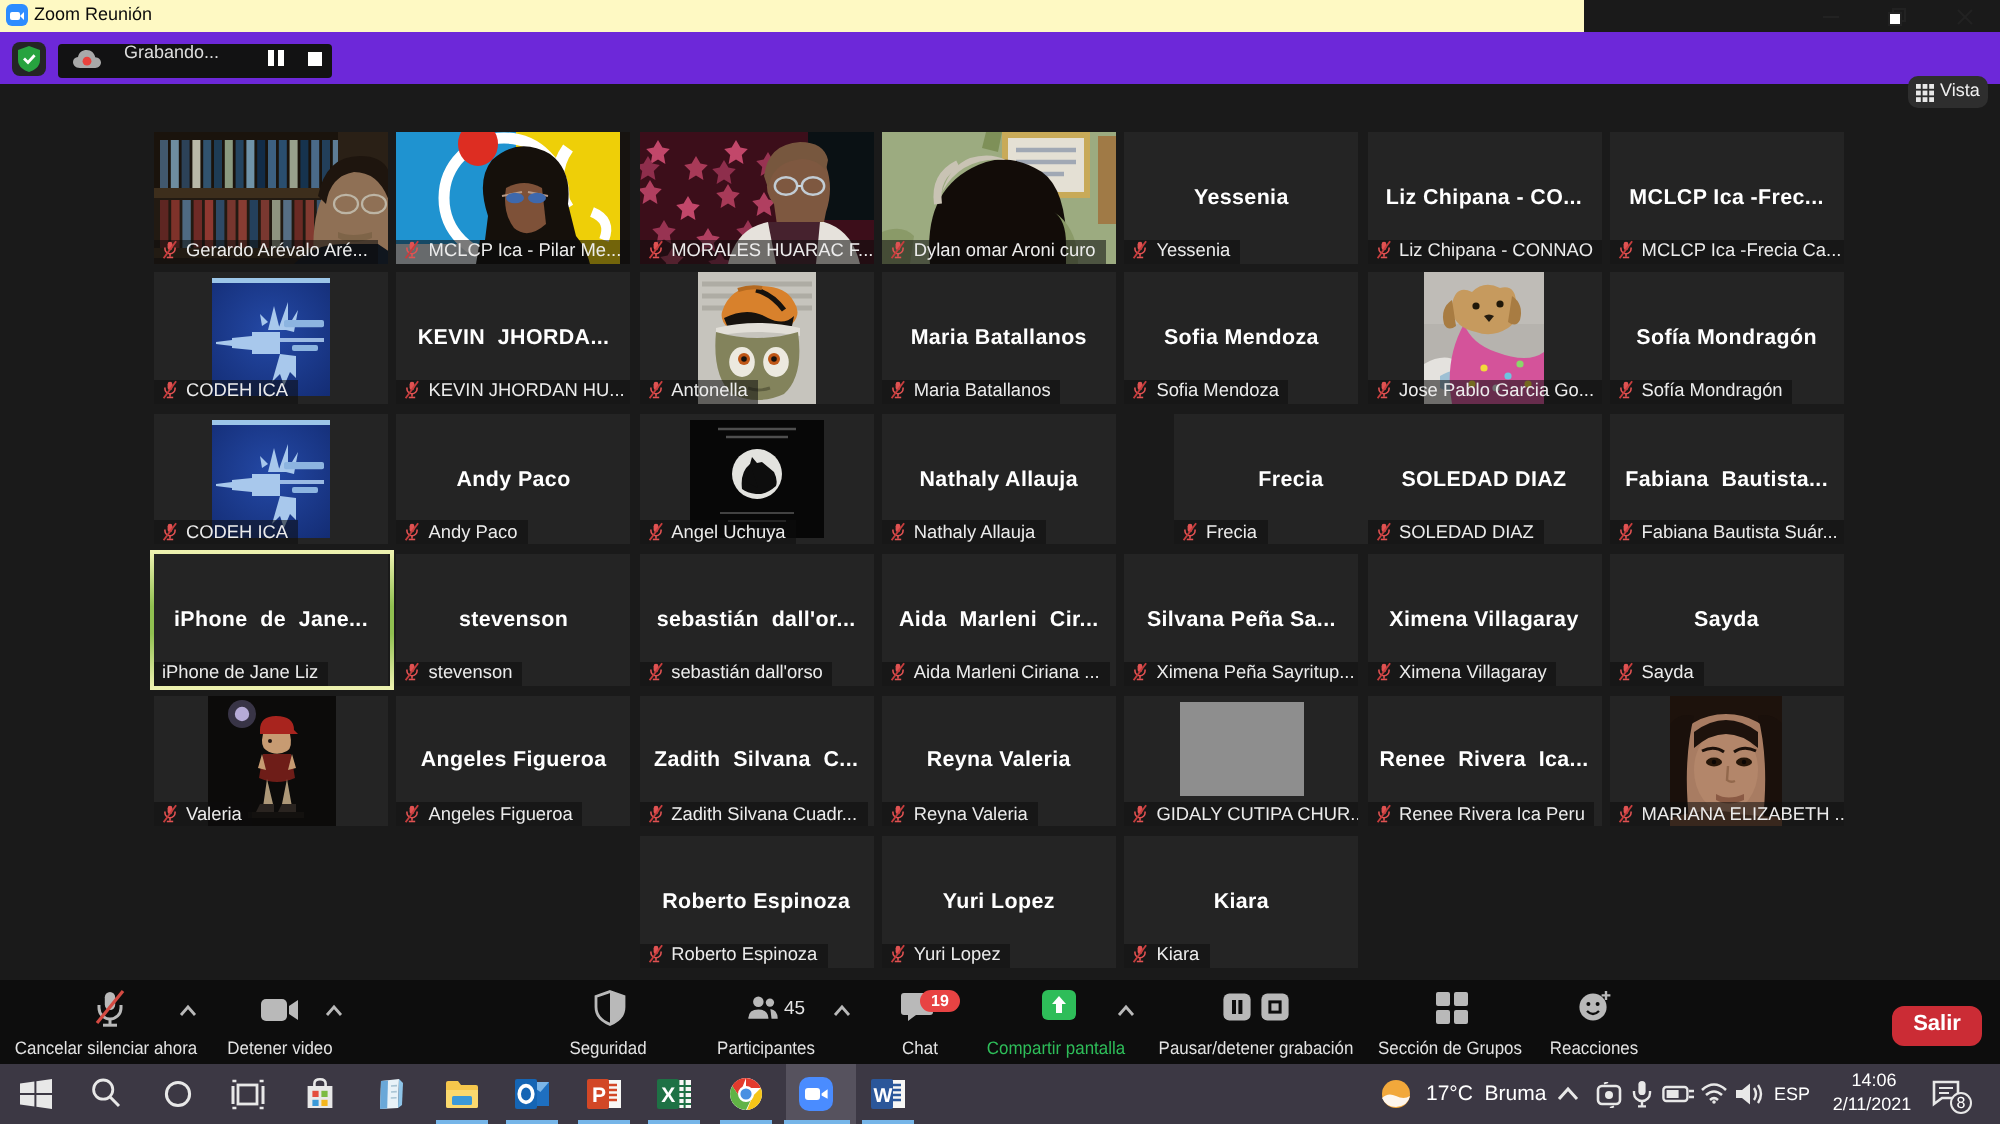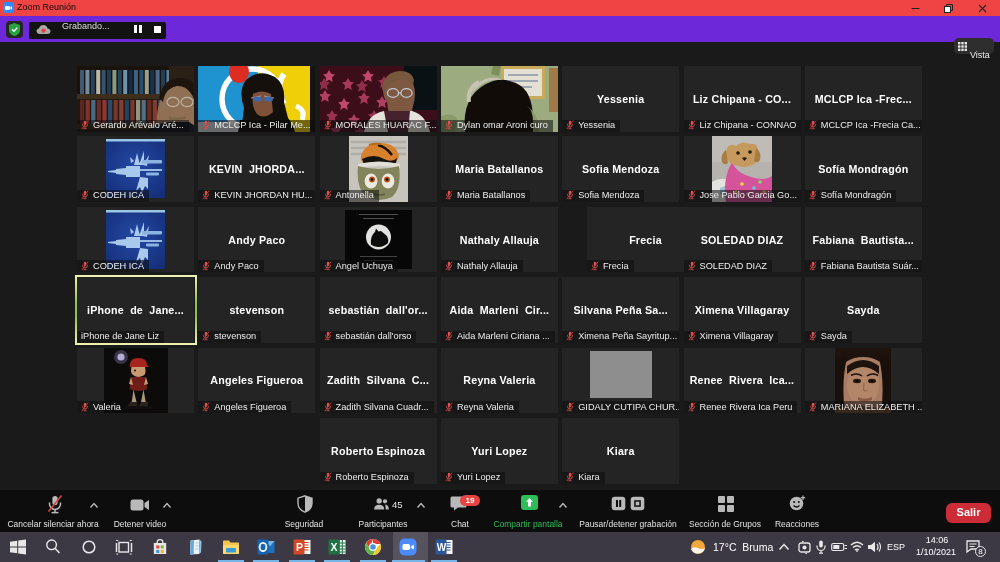--- a/index.html
+++ b/index.html
@@ -1,41 +1,41 @@
 <!DOCTYPE html>
 <html><head>
 <meta charset="utf-8">
 <style>
   * { margin:0; padding:0; box-sizing:border-box; }
   html,body { width:1000px; height:562px; overflow:hidden; background:#1a1a1a;
     font-family:"Liberation Sans", sans-serif; }
   #page { position:relative; width:1000px; height:562px; }
 
   
-  #titlebar { position:absolute; left:0; top:0; width:1000px; height:16px; background:#ef4444; }
+  #titlebar { position:absolute; left:0; top:0; width:792px; height:16px; background:#fef9c3; }
   #titlebar .ttext { position:absolute; left:17px; top:2px; font-size:9px; color:#0b0b0b; }
   .zicon { position:absolute; left:3px; top:2px; width:11px; height:11px; border-radius:3px;
     background:#2d8cff; }
   .zicon:before { content:""; position:absolute; left:2px; top:3.5px; width:4.5px; height:4px;
     background:#fff; border-radius:1px; }
   .zicon:after { content:""; position:absolute; left:6.8px; top:3.6px; width:0; height:0;
     border-top:2px solid transparent; border-bottom:2px solid transparent; border-right:2.6px solid #fff; }
 
   
   #recbar { position:absolute; left:0; top:16px; width:1000px; height:26px; background:#6d28d9; }
   .shieldchip { position:absolute; left:6px; top:5px; width:17px; height:17px; background:#252525; border-radius:4px; }
   .recchip { position:absolute; left:29px; top:5.5px; width:137px; height:17px; background:#121213; border-radius:2px; }
   .rectext { position:absolute; left:33px; top:2.5px; font-size:9px; color:#dedede; }
   .pausebars { position:absolute; left:105px; top:4.5px; width:8px; height:8px; }
   .pausebars:before { content:""; position:absolute; left:0; width:3px; height:8px; background:#fff; }
   .pausebars:after { content:""; position:absolute; right:0; width:3px; height:8px; background:#fff; }
   .stopsq { position:absolute; left:125.5px; top:5px; width:7px; height:7px; background:#fff; }
   #vistabtn { position:absolute; left:954px; top:22px; width:40px; height:16px; background:#2e2e2e;
     border-radius:5px; color:#f0f0f0; font-size:9px; }
-  #vistabtn span { position:absolute; left:16px; top:12px; }
+  #vistabtn span { position:absolute; left:16px; top:2px; }
 
   
   .tile { position:absolute; width:117px; height:65.5px; background:#242424; overflow:hidden; }
   .cname { position:absolute; left:0; right:0; top:0; bottom:0; display:flex; align-items:center;
     justify-content:center; color:#fff; font-weight:bold; font-size:10.7px; letter-spacing:0.2px;
     white-space:nowrap; }
   .lab { position:absolute; left:0; bottom:0; max-width:117px; background:rgba(12,12,12,0.55);
     display:flex; align-items:center; padding:0 5px 1px 4px; height:12px; font-size:9.2px;
     color:#ececec; white-space:nowrap; overflow:hidden; }
   .lab svg { margin-right:4px; flex:0 0 auto; }
@@ -1062,20 +1062,20 @@
 <svg style="position:absolute;left:850px;top:541px;" width="14" height="11" viewBox="0 0 14 11">
       <path d="M1 4 Q7 -1.5 13 4 M3 6.5 Q7 3 11 6.5 M5 9 Q7 7.2 9 9" stroke="#e8e8e8" stroke-width="1.3" fill="none"></path>
       <circle cx="7" cy="10" r="0.9" fill="#e8e8e8"></circle>
     </svg>
 <svg style="position:absolute;left:867px;top:541px;" width="15" height="12" viewBox="0 0 15 12">
       <path d="M1 4 H4 L8 0.8 V11.2 L4 8 H1 Z" fill="#e8e8e8"></path>
       <path d="M10 3 Q12 6 10 9 M12 1.5 Q15 6 12 10.5" stroke="#e8e8e8" stroke-width="1.2" fill="none"></path>
     </svg>
 <div class="traytext" style="left:887px;top:542px;font-size:9px;">ESP</div>
 <div class="traytext" style="left:916px;top:535px;width:42px;text-align:center;font-size:9px;">14:06</div>
-<div class="traytext" style="left:910px;top:547px;width:52px;text-align:center;font-size:9px;">1/10/2021</div>
+<div class="traytext" style="left:910px;top:547px;width:52px;text-align:center;font-size:9px;">2/11/2021</div>
 <svg style="position:absolute;left:966px;top:540px;" width="16" height="14" viewBox="0 0 16 14">
       <path d="M1 1 H13 V9 H5 L1 12 Z" fill="none" stroke="#e8e8e8" stroke-width="1.3"></path>
       <path d="M3.5 4 H10.5 M3.5 6.5 H8.5" stroke="#e8e8e8" stroke-width="1"></path>
     </svg>
 <div style="position:absolute;left:975px;top:546px;width:11px;height:11px;border-radius:50%;background:#3c3844;border:1px solid #e8e8e8;color:#fff;font-size:8px;text-align:center;line-height:10px;">8</div>
 
 </div>
 
 </body></html>

